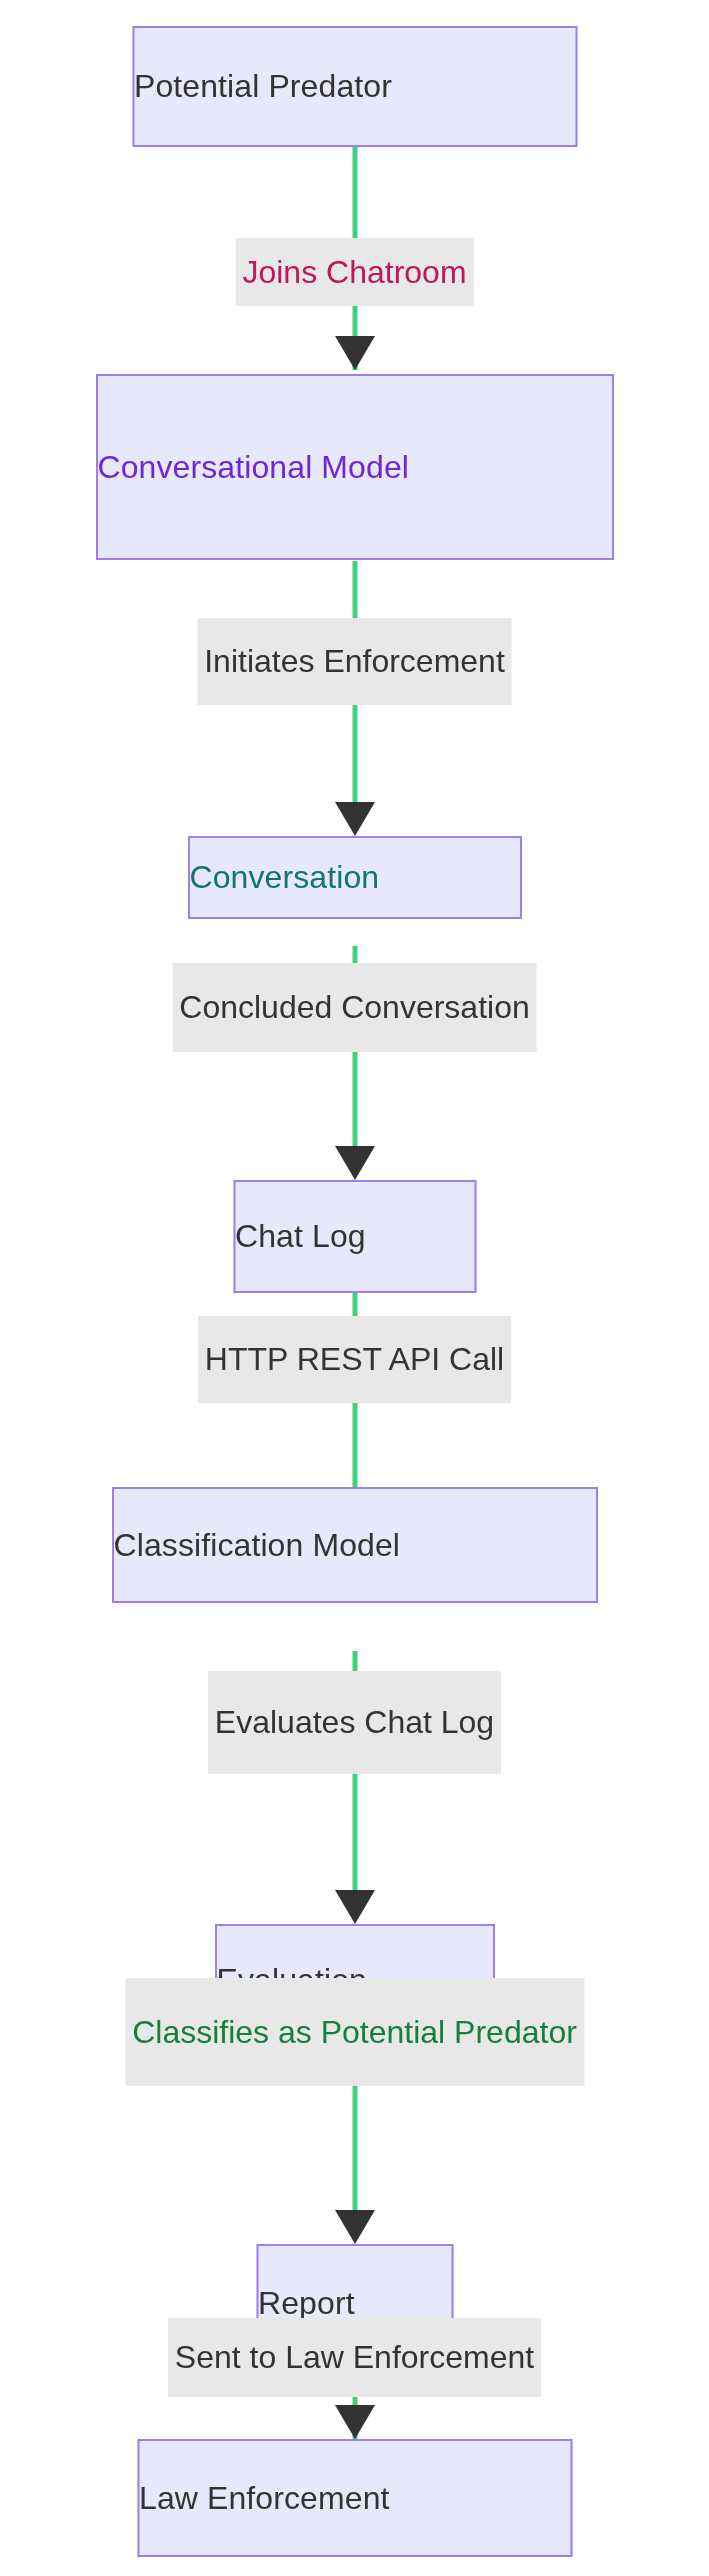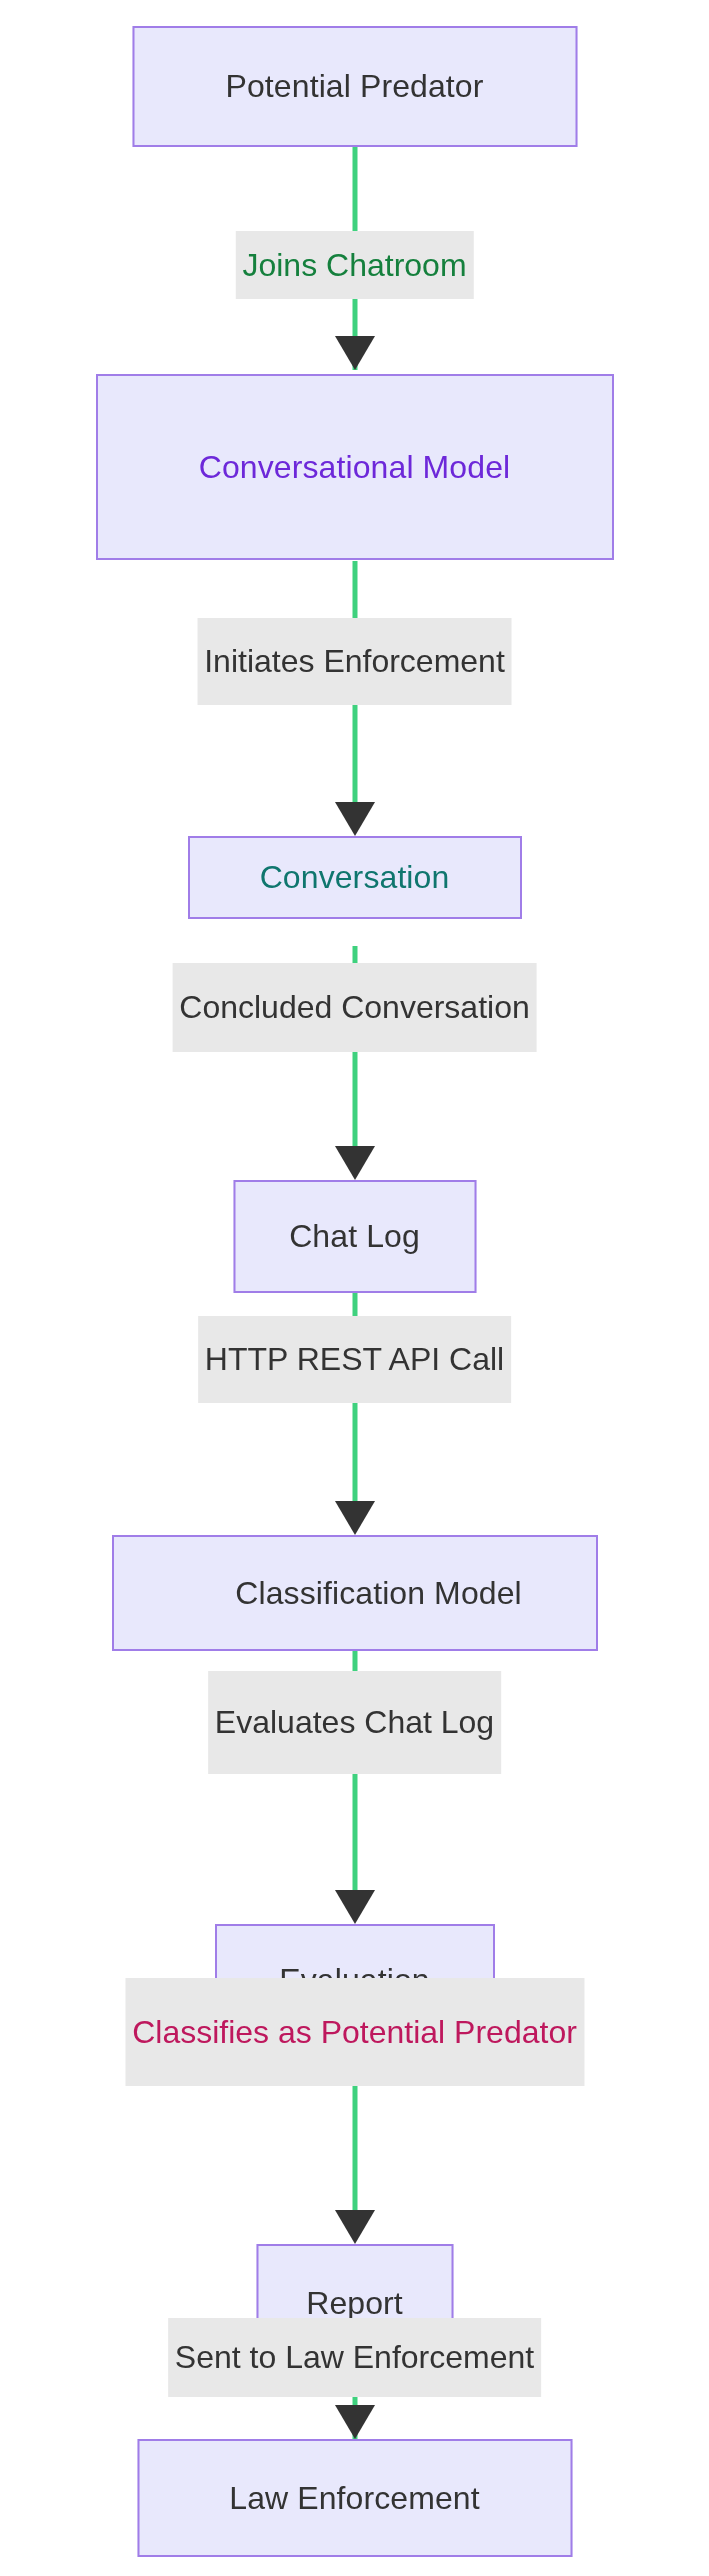--- a/index.html
+++ b/index.html
@@ -35,21 +35,21 @@
   
   .node{
     position:absolute;
     left:50%;
     transform:translateX(-50%);
     box-sizing:border-box;
     background:var(--node-fill,#e8e8fc);
     border:2.2px solid var(--node-stroke,#a07de8);
     display:flex;
     align-items:center;
-    justify-content:center;
+    justify-content:flex-start;
     color:#333333;
     font-size:32px;
     line-height:1.15;
     white-space:nowrap;
     letter-spacing:0.1px;
   }
   
   .edge-label{
     position:absolute;
     left:50%;
@@ -69,21 +69,21 @@
 </head>
 <body>
 
 <div id="flowchart" style="background: rgb(255, 255, 255);">
 
   <div class="node" style="top: 26px; width: 445px; height: 121px; --node-fill: #e8e8fc; --node-stroke: #a07de8; color: rgb(51, 51, 51);">
     <span>Potential Predator</span>
   </div>
 
   <div class="edge-line" style="top: 147px; height: 223px; --edge-color: #3fd17e;"></div>
-  <div class="edge-label" style="top: 231px; height: 68px; --label-bg: #e8e8e8; color: #15803d; justify-content: flex-end;">
+  <div class="edge-label" style="top: 238px; height: 68px; --label-bg: #e8e8e8; color: #be185d; justify-content: flex-end;">
     <span>Joins Chatroom</span>
   </div>
   <div class="arrow-head" style="top: 336px; --arrow-color: #333333;"></div>
 
   <div class="node" style="top: 374px; width: 518px; height: 186px; --node-fill: #e8e8fc; --node-stroke: #a07de8; color: #6d28d9;">
     <span>Conversational Model</span>
   </div>
 
   <div class="edge-line" style="top: 561px; height: 241px; --edge-color: #3fd17e;"></div>
   <div class="edge-label" style="top: 618px; height: 87px; --label-bg: #e8e8e8; color: rgb(51, 51, 51);">
@@ -104,36 +104,36 @@
   <div class="node" style="top: 1180px; width: 243px; height: 113px; --node-fill: #e8e8fc; --node-stroke: #a07de8; color: rgb(51, 51, 51);">
     <span>Chat Log</span>
   </div>
 
   <div class="edge-line" style="top: 1293px; height: 208px; --edge-color: #3fd17e;"></div>
   <div class="edge-label" style="top: 1316px; height: 87px; --label-bg: #e8e8e8; color: rgb(51, 51, 51);">
     <span>HTTP REST API Call</span>
   </div>
   <div class="arrow-head" style="top: 1501px; --arrow-color: #333333;"></div>
 
-  <div class="node" style="top: 1535px; width: 486px; height: 116px; --node-fill: #e8e8fc; --node-stroke: #a07de8; color: rgb(51, 51, 51); padding-left: 48px;">
+  <div class="node" style="top: 1487px; width: 486px; height: 116px; --node-fill: #e8e8fc; --node-stroke: #a07de8; color: rgb(51, 51, 51);">
     <span>Classification Model</span>
   </div>
 
   <div class="edge-line" style="top: 1651px; height: 239px; --edge-color: #3fd17e;"></div>
   <div class="edge-label" style="top: 1671px; height: 103px; --label-bg: #e8e8e8; color: rgb(51, 51, 51);">
     <span>Evaluates Chat Log</span>
   </div>
   <div class="arrow-head" style="top: 1890px; --arrow-color: #333333;"></div>
 
   <div class="node" style="top: 1924px; width: 280px; height: 112px; --node-fill: #e8e8fc; --node-stroke: #a07de8; color: rgb(51, 51, 51);">
     <span>Evaluation</span>
   </div>
 
   <div class="edge-line" style="top: 2036px; height: 175px; --edge-color: #3fd17e;"></div>
-  <div class="edge-label" style="top: 1978px; height: 108px; --label-bg: #e8e8e8; color: #be185d;">
+  <div class="edge-label" style="top: 1978px; height: 108px; --label-bg: #e8e8e8; color: #15803d;">
     <span>Classifies as Potential Predator</span>
   </div>
   <div class="arrow-head" style="top: 2210px; --arrow-color: #333333;"></div>
 
   <div class="node" style="top: 2244px; width: 197px; height: 118px; --node-fill: #e8e8fc; --node-stroke: #a07de8; color: rgb(51, 51, 51);">
     <span>Report</span>
   </div>
 
   <div class="edge-line" style="top: 2362px; height: 187px; --edge-color: #3fd17e;"></div>
   <div class="edge-label" style="top: 2318px; height: 79px; --label-bg: #e8e8e8; color: rgb(51, 51, 51);">

